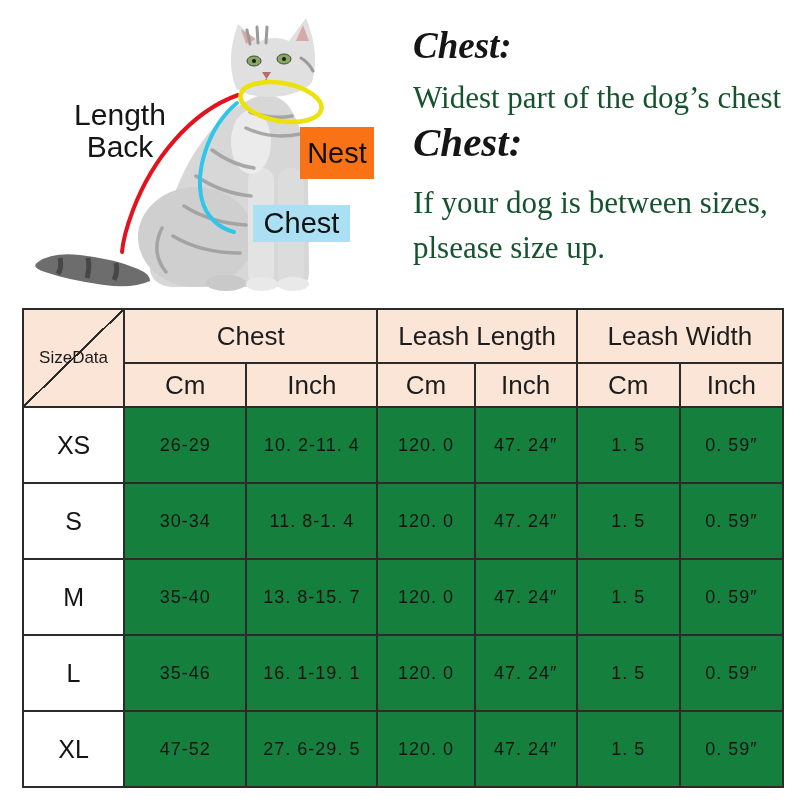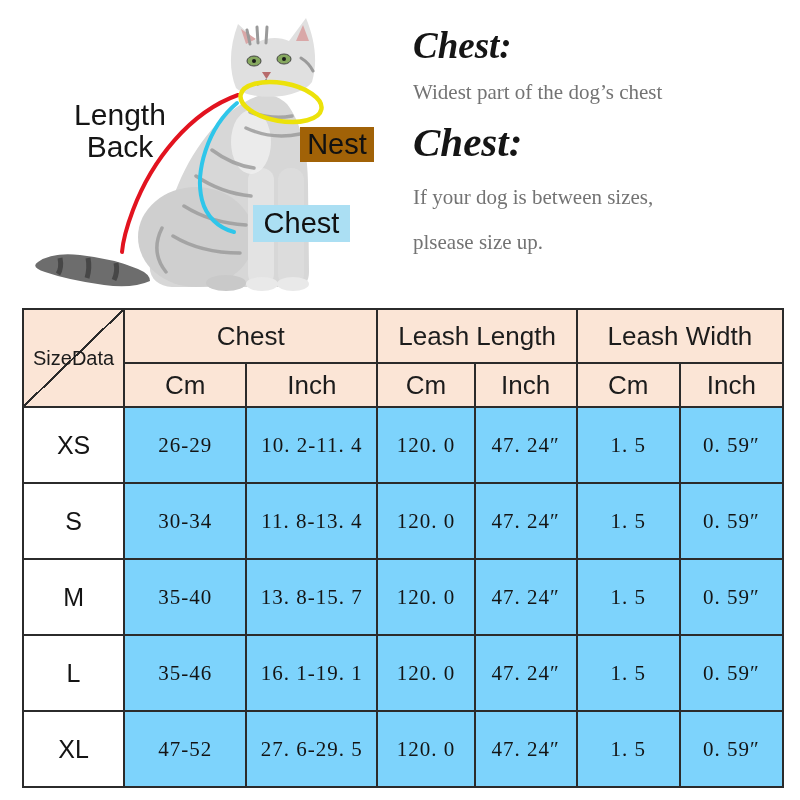--- a/index.html
+++ b/index.html
@@ -3,53 +3,53 @@
 <meta charset="utf-8">
 <style>
   html,body{margin:0;padding:0;background:#ffffff;}
   .stage{position:relative;width:800px;height:800px;background:#ffffff;overflow:hidden;
          font-family:"Liberation Sans",sans-serif;color:#1b1b1b;}
 
   
   .cat-svg{position:absolute;left:0;top:0;width:400px;height:300px;}
   .diagram-label{position:absolute;display:flex;align-items:center;justify-content:center;
                  font-size:29px;color:#111;}
-  .nest-label{left:300px;top:127px;width:74px;height:35px;background:#a16207;}
+  .nest-label{left:300px;top:127px;width:74px;height:52px;background:#f97316;}
   .chest-label{left:253px;top:205px;width:97px;height:37px;background:#abdff3;}
   .backlength-label{position:absolute;left:55px;top:99px;width:130px;text-align:center;
                     font-size:30px;line-height:32px;color:#151515;}
 
   
   .info{position:absolute;left:413px;top:0;width:387px;height:300px;}
   .info .heading{position:absolute;left:0;white-space:nowrap;
                  font-family:"Liberation Serif",serif;font-style:italic;font-weight:bold;color:#151515;}
   .info .body-line{position:absolute;left:0;white-space:nowrap;
-                   font-family:"Liberation Serif",serif;font-size:21px;color:#737373;}
+                   font-family:"Liberation Serif",serif;font-size:31px;color:#14532d;}
   .chest-heading{top:24px;font-size:37px;}
   .chest-desc{top:80px;}
   .note-heading{top:118px;font-size:41px;}
   .note-line1{top:185px;}
   .note-line2{top:230px;}
 
   
   table.size-table{position:absolute;left:22px;top:308px;width:762px;
                    border-collapse:collapse;table-layout:fixed;}
   .size-table td{border:2px solid #2b2b2b;text-align:center;vertical-align:middle;
                  padding:0;overflow:hidden;}
   .size-table tr.h1{height:54px;}
   .size-table tr.h2{height:44px;}
   .size-table tr.datarow{height:76px;}
   .size-table td.hdr{background:#fbe5d6;font-size:26px;color:#1c1c1c;}
-  .size-table td.corner{background-color:#fbe5d6;font-size:20px;
+  .size-table td.corner{background-color:#fbe5d6;font-size:17px;
       background-image:linear-gradient(to bottom right,
         rgba(0,0,0,0) calc(50% - 1px), #2b2b2b calc(50% - 1px),
         #2b2b2b calc(50% + 1px), rgba(0,0,0,0) calc(50% + 1px));}
   .size-table td.sizecell{background:#fff;font-size:25px;color:#141414;}
-  .size-table td.num{background:#7dd3fc;font-family:Liberation Serif, serif;
-                     font-size:21px;letter-spacing:1px;color:#141414;}
+  .size-table td.num{background:#15803d;font-family:Liberation Sans, sans-serif;
+                     font-size:18px;letter-spacing:1px;color:#141414;}
 </style>
 </head>
 <body>
 
 <div class="stage">
 
   <svg class="cat-svg" viewBox="0 0 400 300">
 
     <path d="M38 262 Q52 252 80 255 Q115 259 138 269 Q150 274 150 281 Q132 289 104 285 Q68 280 45 272 Q30 267 38 262 Z" fill="#6d6d6d"></path>
     <path d="M60 258 Q62 268 58 274 M88 258 Q90 268 87 278 M116 263 Q118 272 114 280" stroke="#474747" stroke-width="5" fill="none"></path>
@@ -137,21 +137,21 @@
       <td class="num">26-29</td>
       <td class="num">10. 2-11. 4</td>
       <td class="num">120. 0</td>
       <td class="num">47. 24″</td>
       <td class="num">1. 5</td>
       <td class="num">0. 59″</td>
     </tr>
     <tr class="datarow">
       <td class="sizecell">S</td>
       <td class="num">30-34</td>
-      <td class="num">11. 8-13. 4</td>
+      <td class="num">11. 8-1. 4</td>
       <td class="num">120. 0</td>
       <td class="num">47. 24″</td>
       <td class="num">1. 5</td>
       <td class="num">0. 59″</td>
     </tr>
     <tr class="datarow">
       <td class="sizecell">M</td>
       <td class="num">35-40</td>
       <td class="num">13. 8-15. 7</td>
       <td class="num">120. 0</td>

